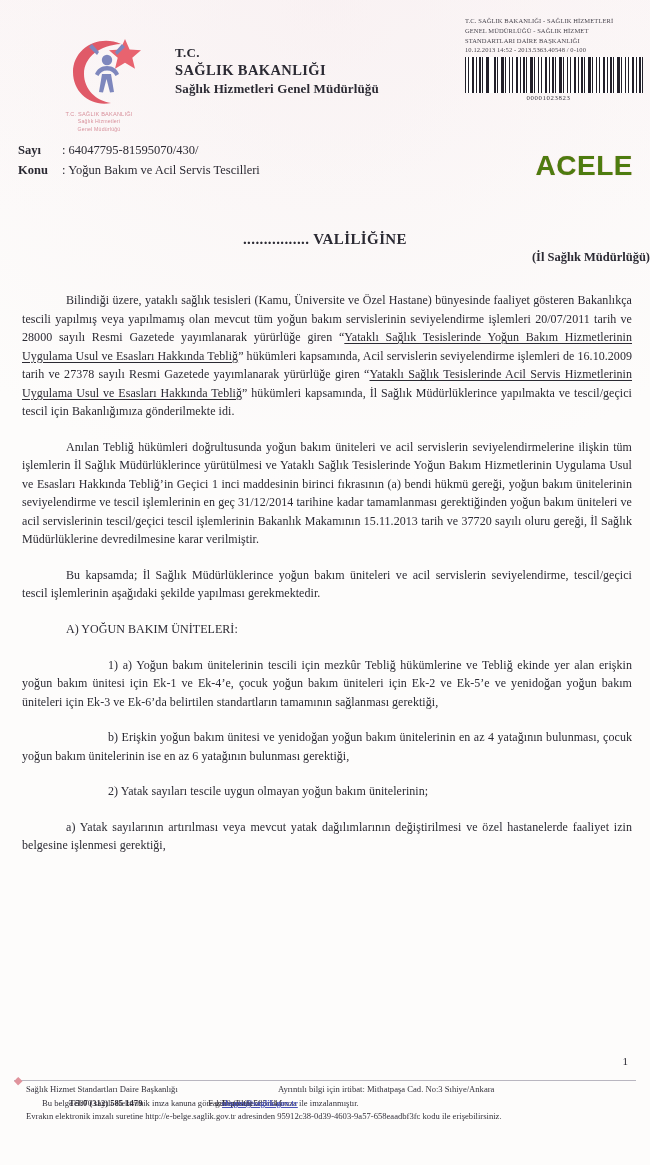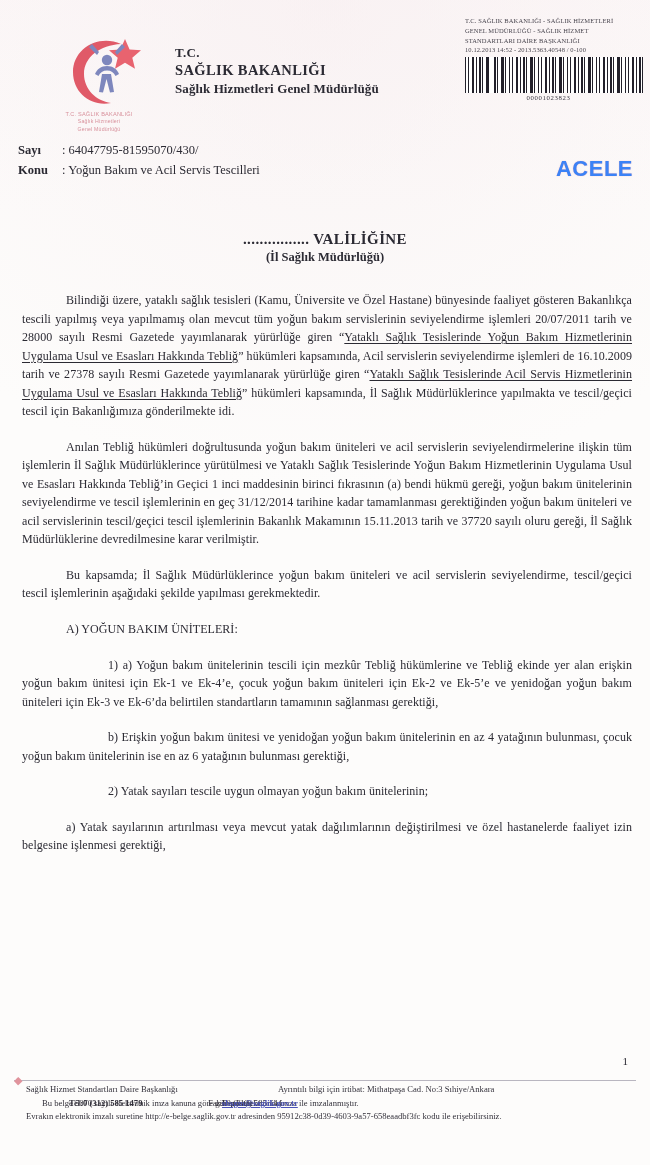--- a/index.html
+++ b/index.html
@@ -123,46 +123,47 @@
   .meta .lbl {
     font-weight: bold;
     display: inline-block;
     width: 44px;
   }
   .meta .val { font-weight: normal; }
 
   .acele {
     position: absolute;
     right: 17px;
-    top: 156px;
+    top: 150px;
     font-family: "Liberation Sans", sans-serif;
-    font-size: 22px;
+    font-size: 28px;
     font-weight: bold;
     letter-spacing: 0.5px;
-    color: #3b82f6;
+    color: #4d7c0f;
     text-shadow: 0 0 1px rgba(239,138,147,0.7);
   }
 
   
   .recipient {
     position: absolute;
     left: 0;
     right: 0;
     top: 231px;
     text-align: center;
   }
   .recipient .r1 {
     font-size: 15px;
     font-weight: bold;
     letter-spacing: 0.4px;
   }
   .recipient .r2 {
     font-size: 12.5px;
     font-weight: bold;
     margin-top: 2px;
+    text-align: right;
   }
 
   
   .body {
     position: absolute;
     left: 22px;
     top: 291px;
     width: 610px;
   }
   .body p {

